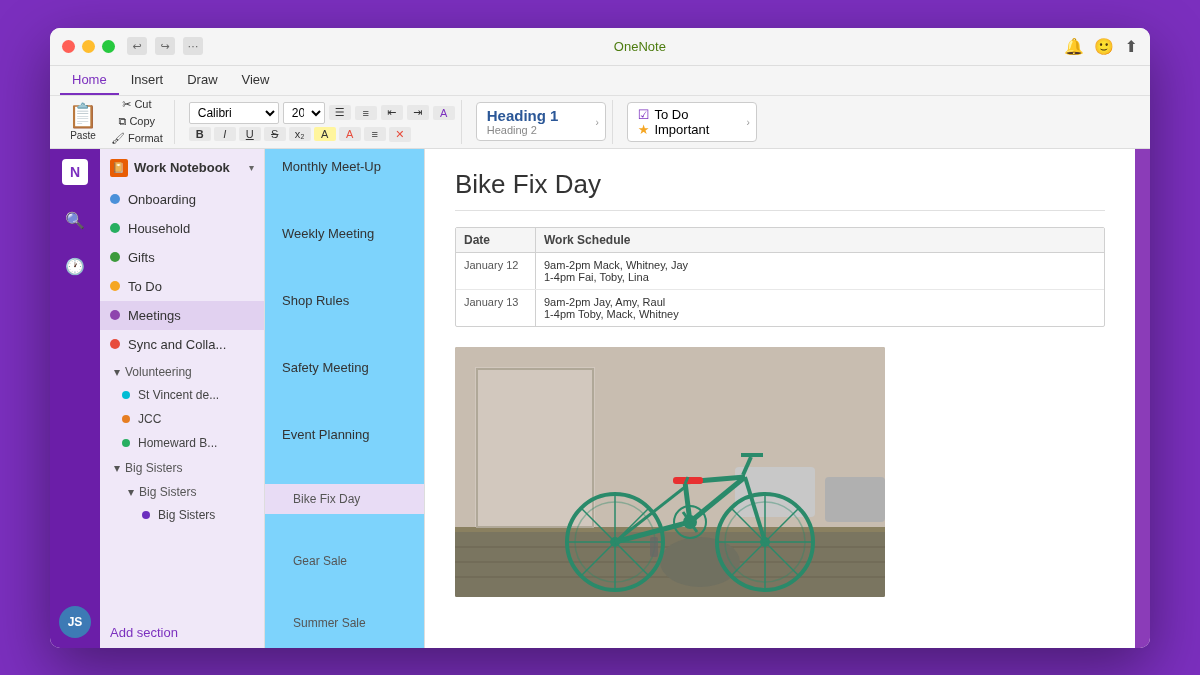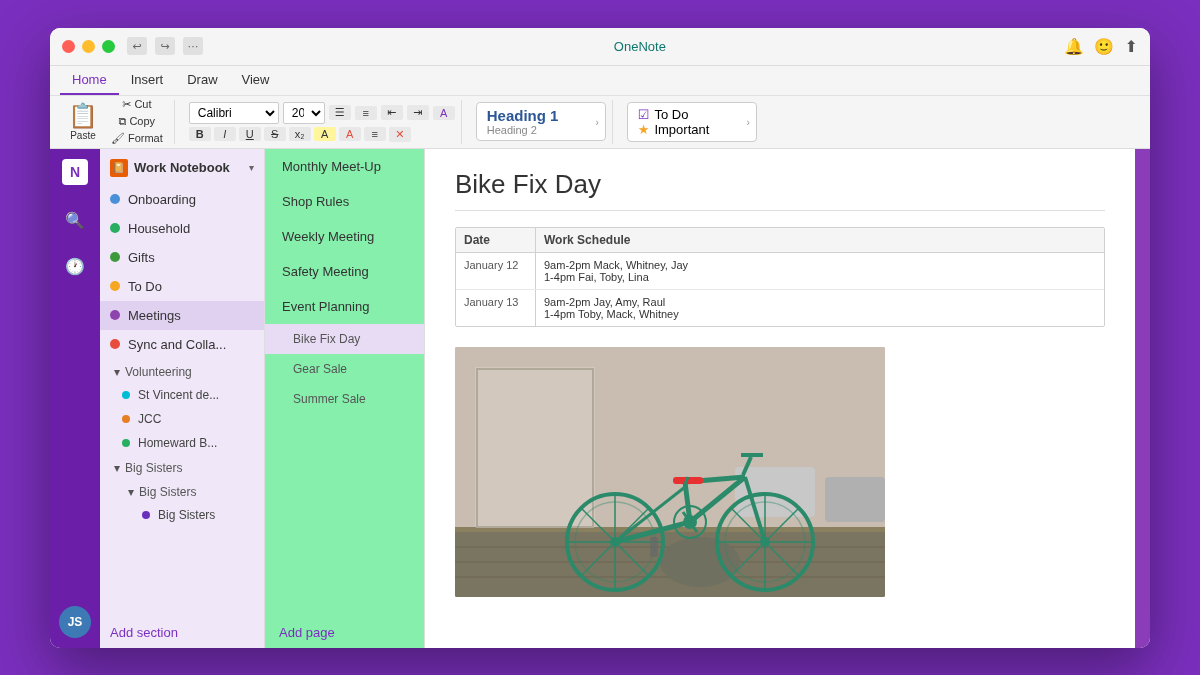--- a/index.html
+++ b/index.html
@@ -62,21 +62,21 @@
       align-items: center;
       justify-content: center;
       font-size: 11px;
       color: #666;
       cursor: pointer;
     }
     .titlebar-title {
       flex: 1;
       text-align: center;
       font-size: 13px;
-      color: #0f766e;
+      color: #4d7c0f;
       font-weight: 500;
     }
     .titlebar-right {
       display: flex;
       gap: 10px;
       align-items: center;
     }
     .titlebar-right span {
       font-size: 16px;
       color: #555;
@@ -366,26 +366,27 @@
       padding: 8px 10px;
       font-size: 13px;
       color: #7B2FBE;
       cursor: pointer;
       margin-top: auto;
     }
 
     
     .pages-panel {
       width: 160px;
-      background: #86efac;
+      background: #7dd3fc;
       border-right: 1px solid #ddd;
       display: flex;
       flex-direction: column;
       flex-shrink: 0;
       overflow-y: auto;
+      gap: 32px;
     }
     .page-item {
       padding: 10px 14px;
       font-size: 13px;
       color: #333;
       cursor: pointer;
       border-left: 3px solid transparent;
     }
     .page-sub-item {
       padding: 8px 14px 8px 28px;
@@ -650,22 +651,22 @@
           <div class="sub-dot" style="background:#6B2FBE"></div>
           <span>Big Sisters</span>
         </div>
       </div>
 
       <div class="add-section-btn">Add section</div>
     </div>
 
     <div class="pages-panel">
       <div class="page-item">Monthly Meet-Up</div>
+      <div class="page-item">Weekly Meeting</div>
       <div class="page-item">Shop Rules</div>
-      <div class="page-item">Weekly Meeting</div>
       <div class="page-item">Safety Meeting</div>
       <div class="page-item">Event Planning</div>
       <div class="page-sub-item active">Bike Fix Day</div>
       <div class="page-sub-item">Gear Sale</div>
       <div class="page-sub-item">Summer Sale</div>
       <div class="add-page-btn">Add page</div>
     </div>
 
     <div class="content-area">
       <div class="page-title">Bike Fix Day</div>

